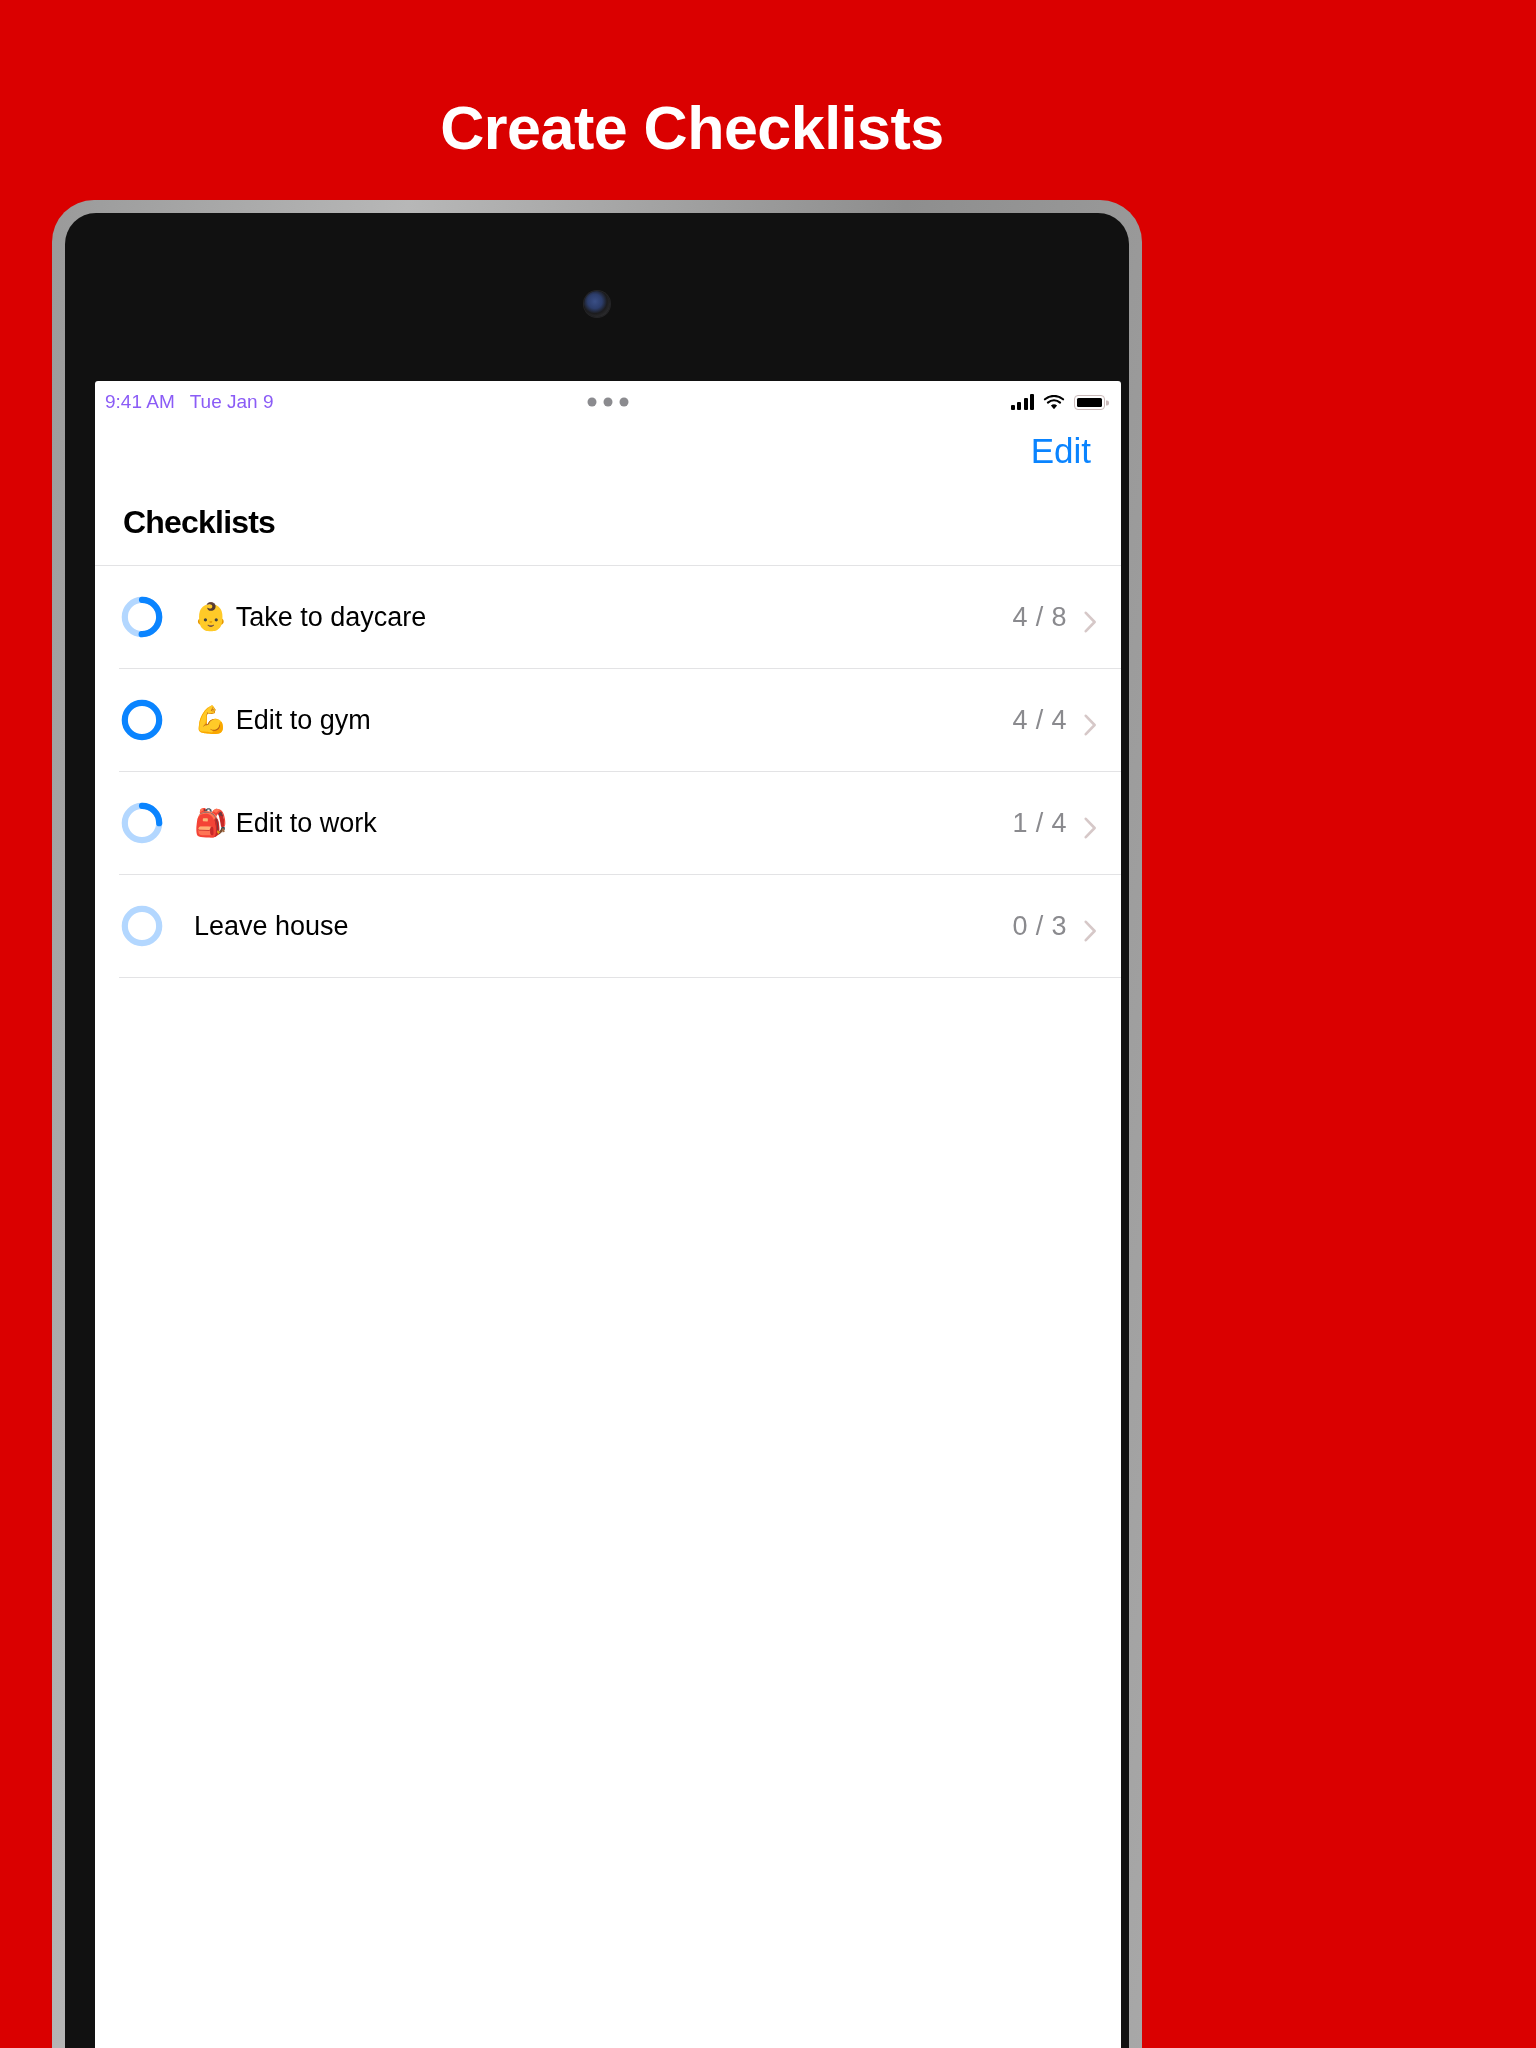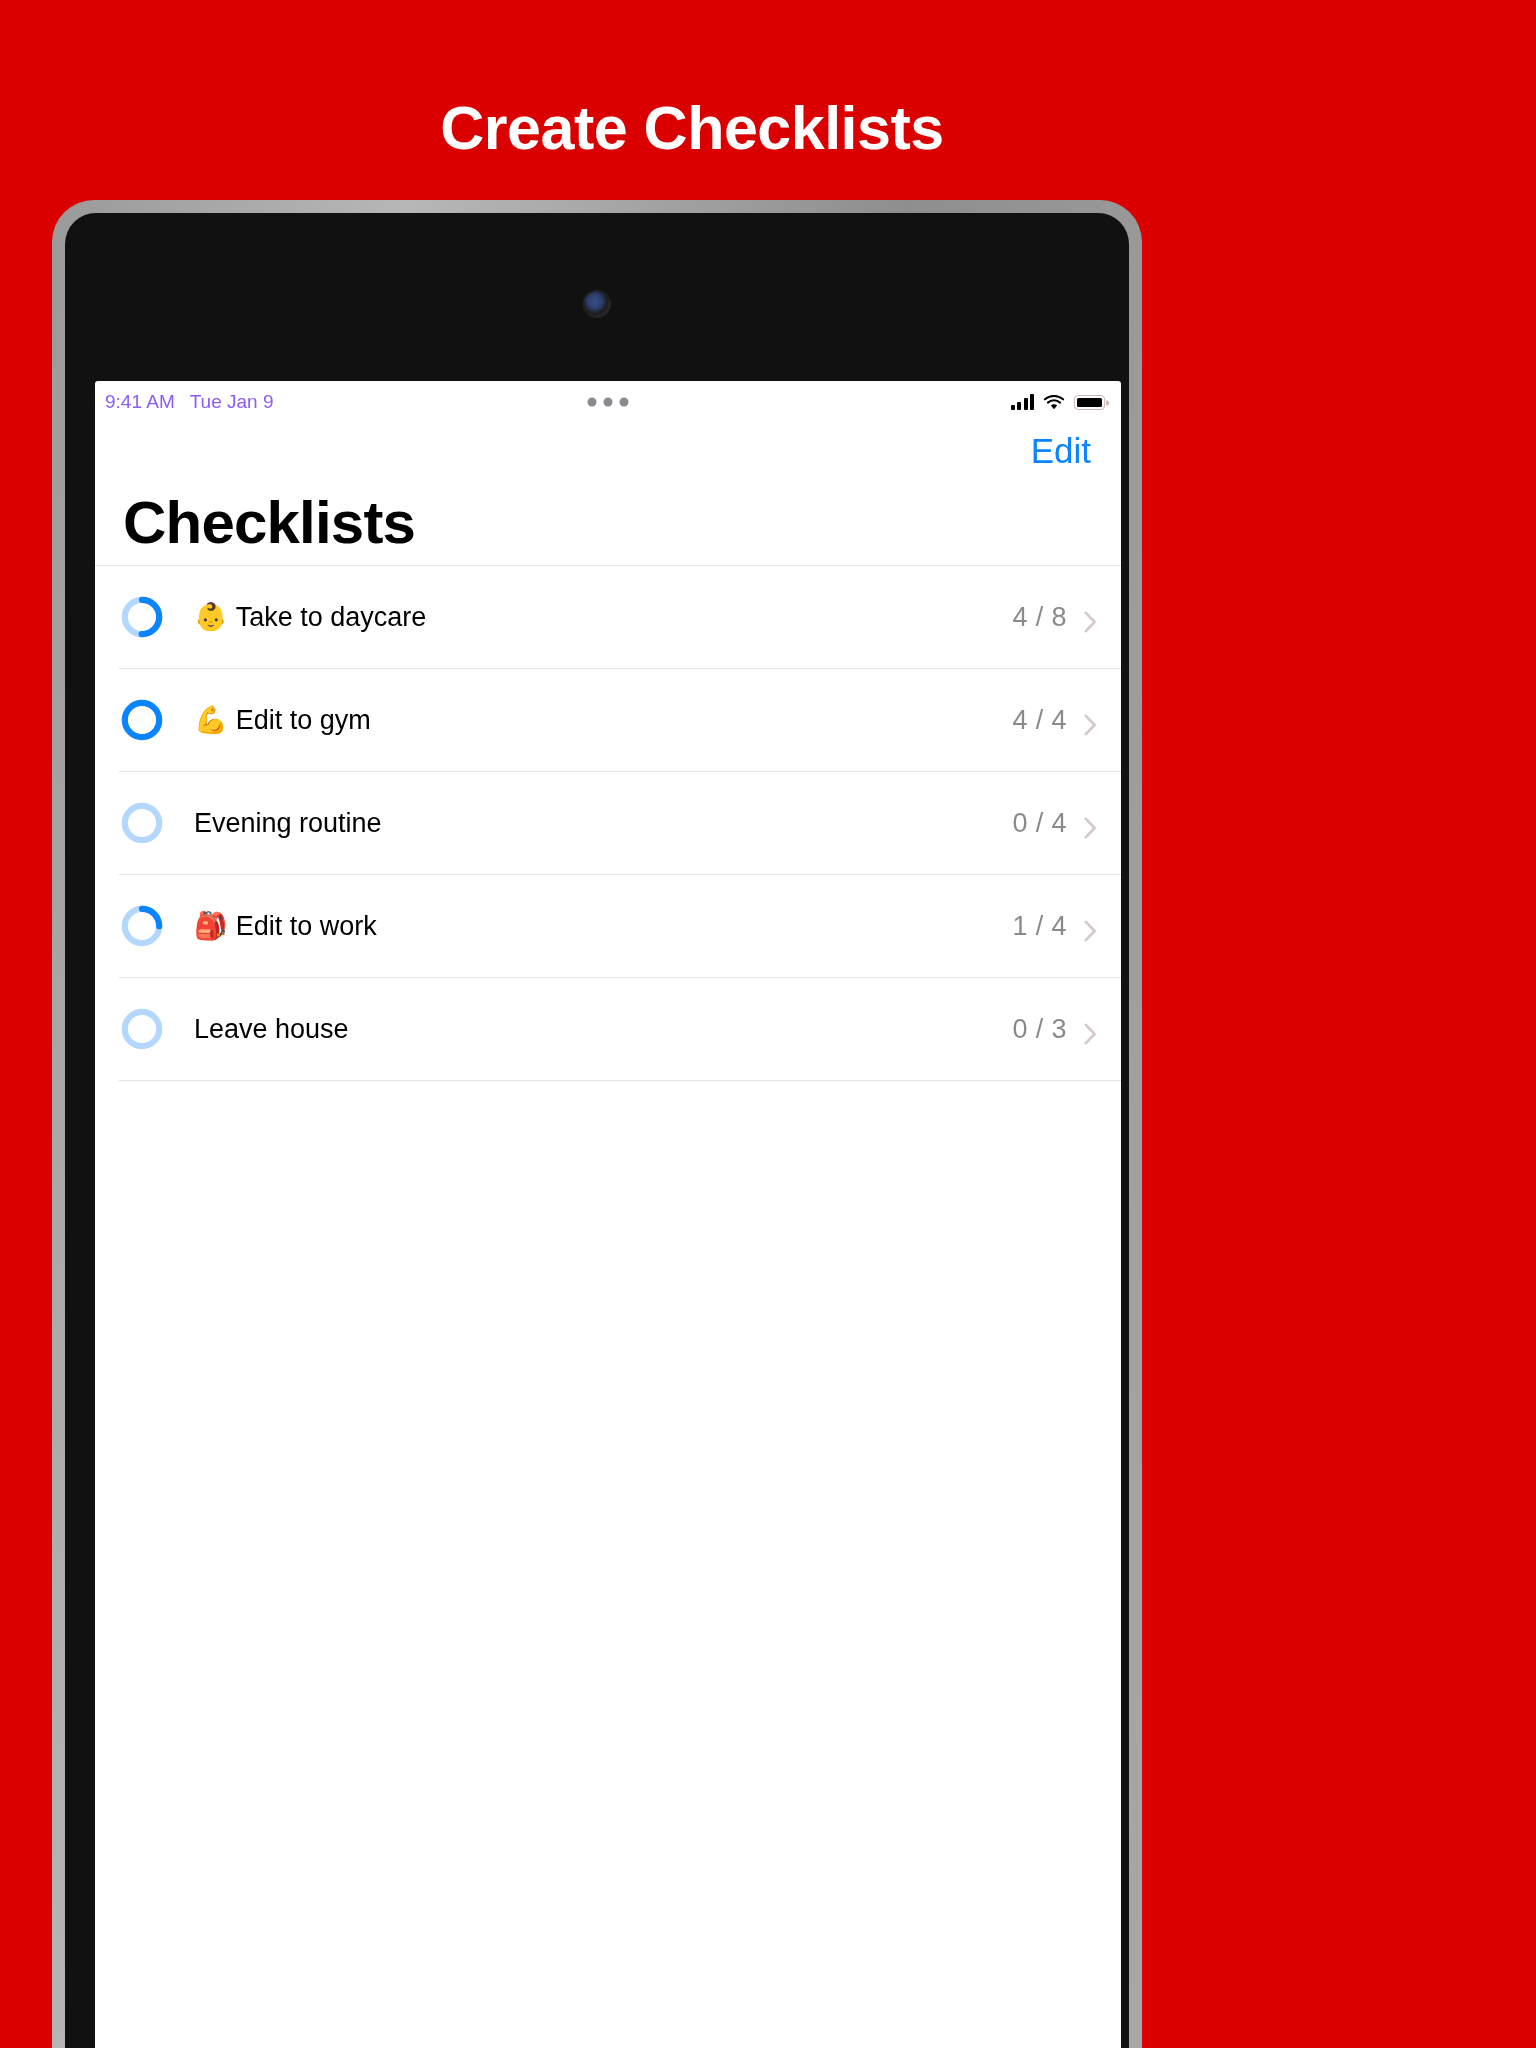--- a/index.html
+++ b/index.html
@@ -154,21 +154,21 @@
     font-family: inherit;
     padding: 4px 2px;
   }
 
   
   .page-title {
     flex: 0 0 86px;
     display: flex;
     align-items: center;
     padding: 0 28px;
-    font-size: 60px;
+    font-size: 32px;
     font-weight: bold;
     color: #000000;
     letter-spacing: -0.8px;
   }
 
   
   .list {
     padding-left: 24px;
     border-top: 1.5px solid #E3E3E5;
   }
@@ -304,38 +304,20 @@
                 <svg viewBox="0 0 13 22" width="13" height="22" aria-hidden="true">
                   <path d="M1.8 1.8 L10.6 11 L1.8 20.2" fill="none" stroke="#D6C8C8" stroke-width="2.6" stroke-linecap="round" stroke-linejoin="round"></path>
                 </svg>
               </span>
             </span>
           </div>
           <div class="row">
             <span class="row-icon">
               <svg viewBox="0 0 46 46" aria-hidden="true">
                 <circle cx="23" cy="23" r="17.2" fill="none" stroke="#B3D7FF" stroke-width="6.2"></circle>
-              </svg>
-            </span>
-            <span class="row-label">
-              <span>Evening routine</span>
-            </span>
-            <span class="row-right">
-              <span class="row-count">0 / 4</span>
-              <span class="chev">
-                <svg viewBox="0 0 13 22" width="13" height="22" aria-hidden="true">
-                  <path d="M1.8 1.8 L10.6 11 L1.8 20.2" fill="none" stroke="#D6C8C8" stroke-width="2.6" stroke-linecap="round" stroke-linejoin="round"></path>
-                </svg>
-              </span>
-            </span>
-          </div>
-          <div class="row">
-            <span class="row-icon">
-              <svg viewBox="0 0 46 46" aria-hidden="true">
-                <circle cx="23" cy="23" r="17.2" fill="none" stroke="#B3D7FF" stroke-width="6.2"></circle>
                 <circle cx="23" cy="23" r="17.2" fill="none" stroke="#0A84FF" stroke-width="6.2" stroke-linecap="round" stroke-dasharray="27.01769682087222 108.07078728348888" transform="rotate(-90 23 23)"></circle>
               </svg>
             </span>
             <span class="row-label">
               <span class="row-emoji">🎒</span>
               <span>Edit to work</span>
             </span>
             <span class="row-right">
               <span class="row-count">1 / 4</span>
               <span class="chev">

